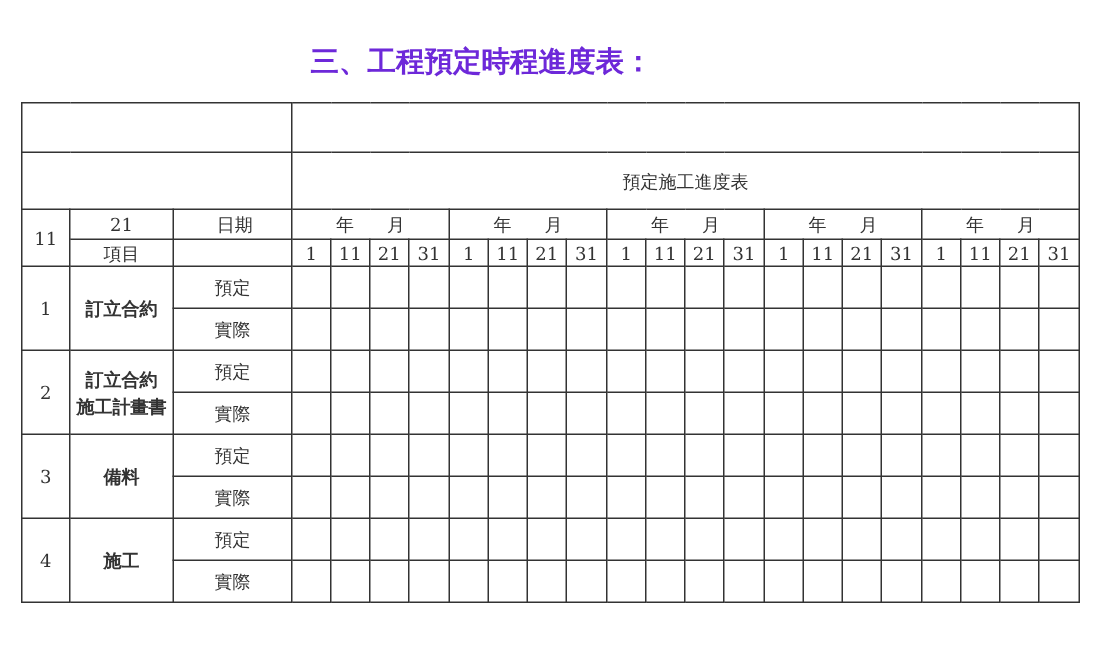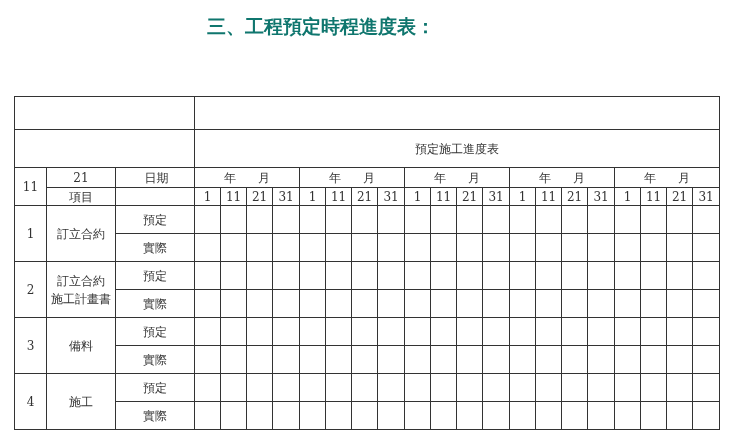--- a/index.html
+++ b/index.html
@@ -11,51 +11,51 @@
     width: 740px;
     height: 434px;
     position: relative;
     overflow: hidden;
     font-family: "DejaVu Serif", "Liberation Serif", serif;
     color: #222;
   }
   .title {
     position: absolute;
     left: 207px;
-    top: 14px;
+    top: 28px;
     font-family: Liberation Serif, serif;
     font-size: 19px;
     font-weight: bold;
     letter-spacing: 0px;
-    color: #0f766e;
+    color: #6d28d9;
     white-space: nowrap;
   }
   table.sched {
     position: absolute;
     left: 14px;
-    top: 96px;
+    top: 68px;
     border-collapse: collapse;
     table-layout: fixed;
     width: 706px;
   }
   table.sched td {
     border: 1.3px solid #333;
     padding: 0;
     text-align: center;
     vertical-align: middle;
     font-size: 12px;
     line-height: 1;
     overflow: hidden;
     white-space: nowrap;
     color: #333;
   }
   .left-txt { text-align: center; padding-left: 3px !important; }
   .ym span { display: inline-block; }
   .ym .yr { margin-right: 22px; }
-  .item-name { line-height: 1.5 !important; white-space: normal !important; }
+  .item-name { line-height: 1.5 !important; white-space: normal !important; font-weight: bold; }
   .num { font-size: 12.5px; }
 </style>
 </head>
 <body>
 
 <div class="title">三、工程預定時程進度表：</div>
 
 <table class="sched">
   <colgroup>
     <col style="width:32px">

